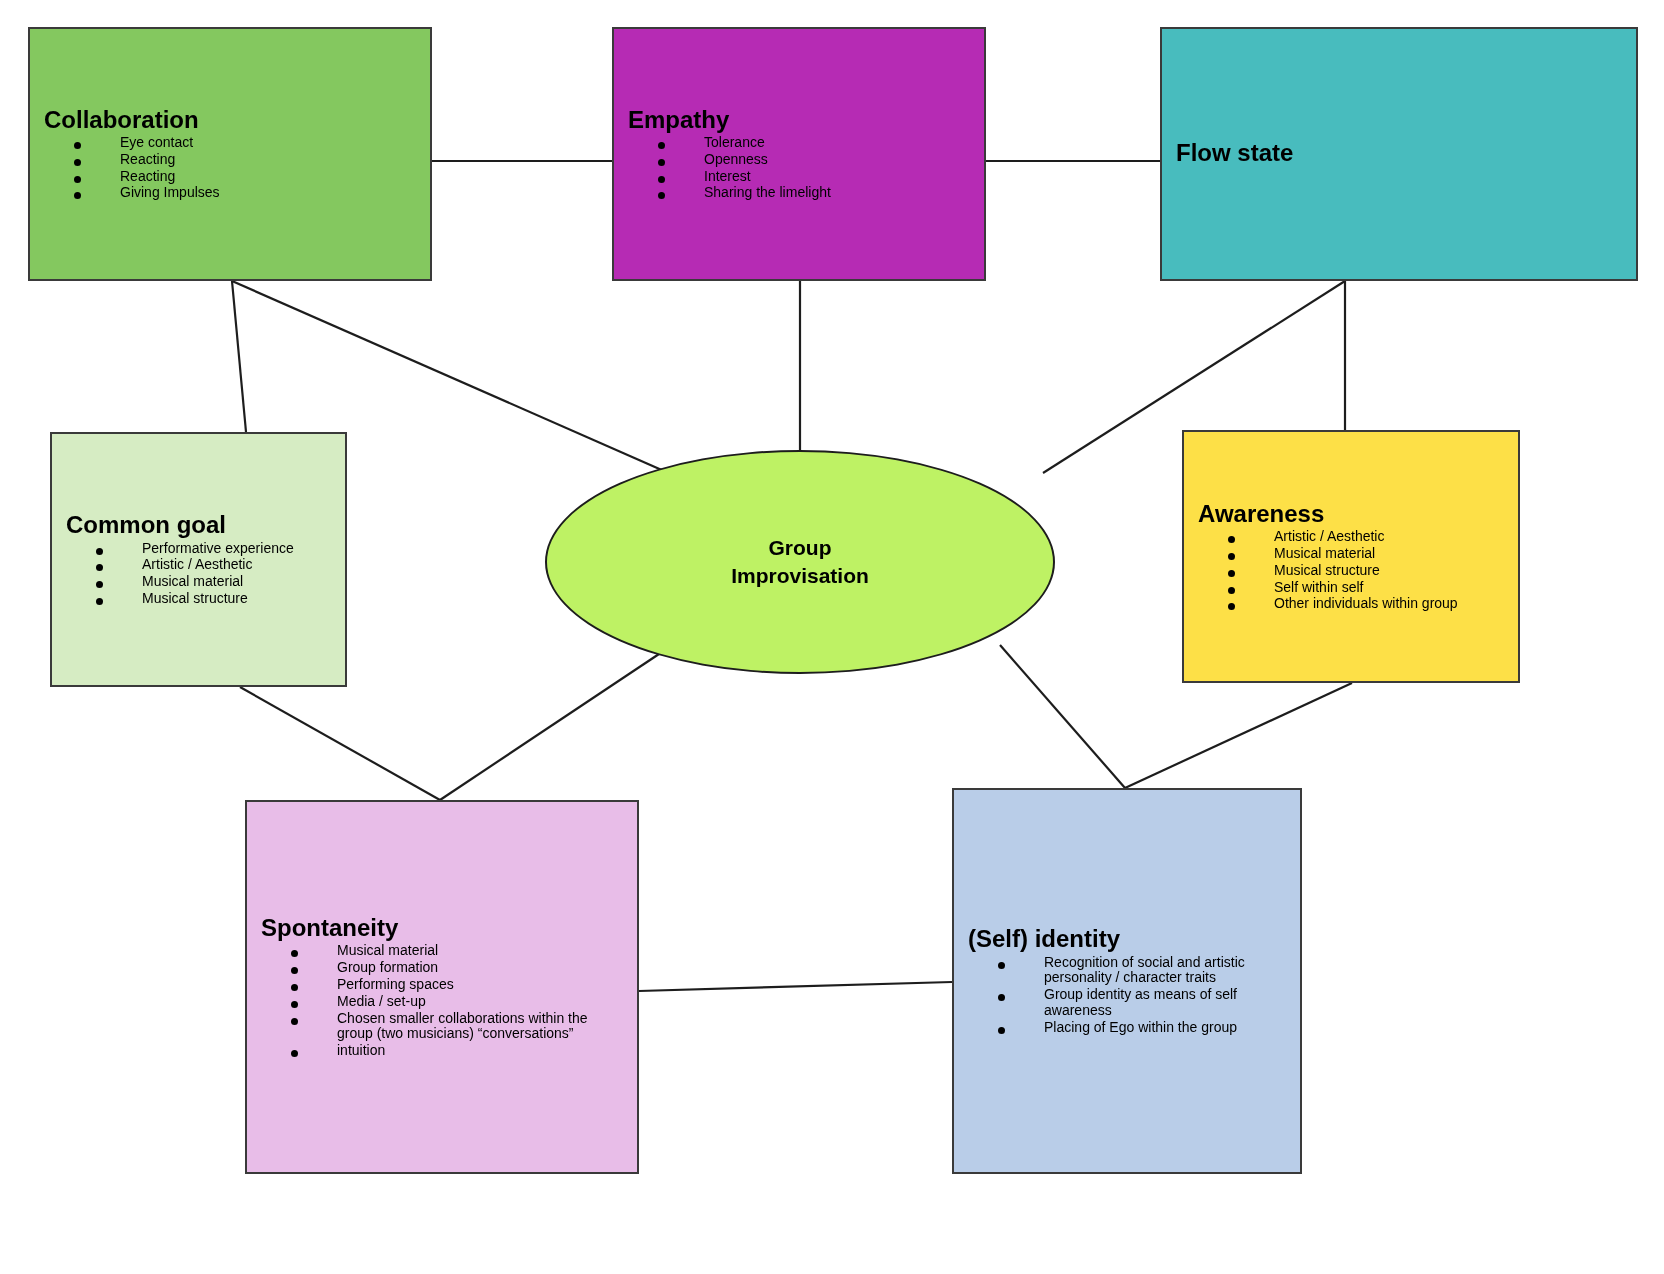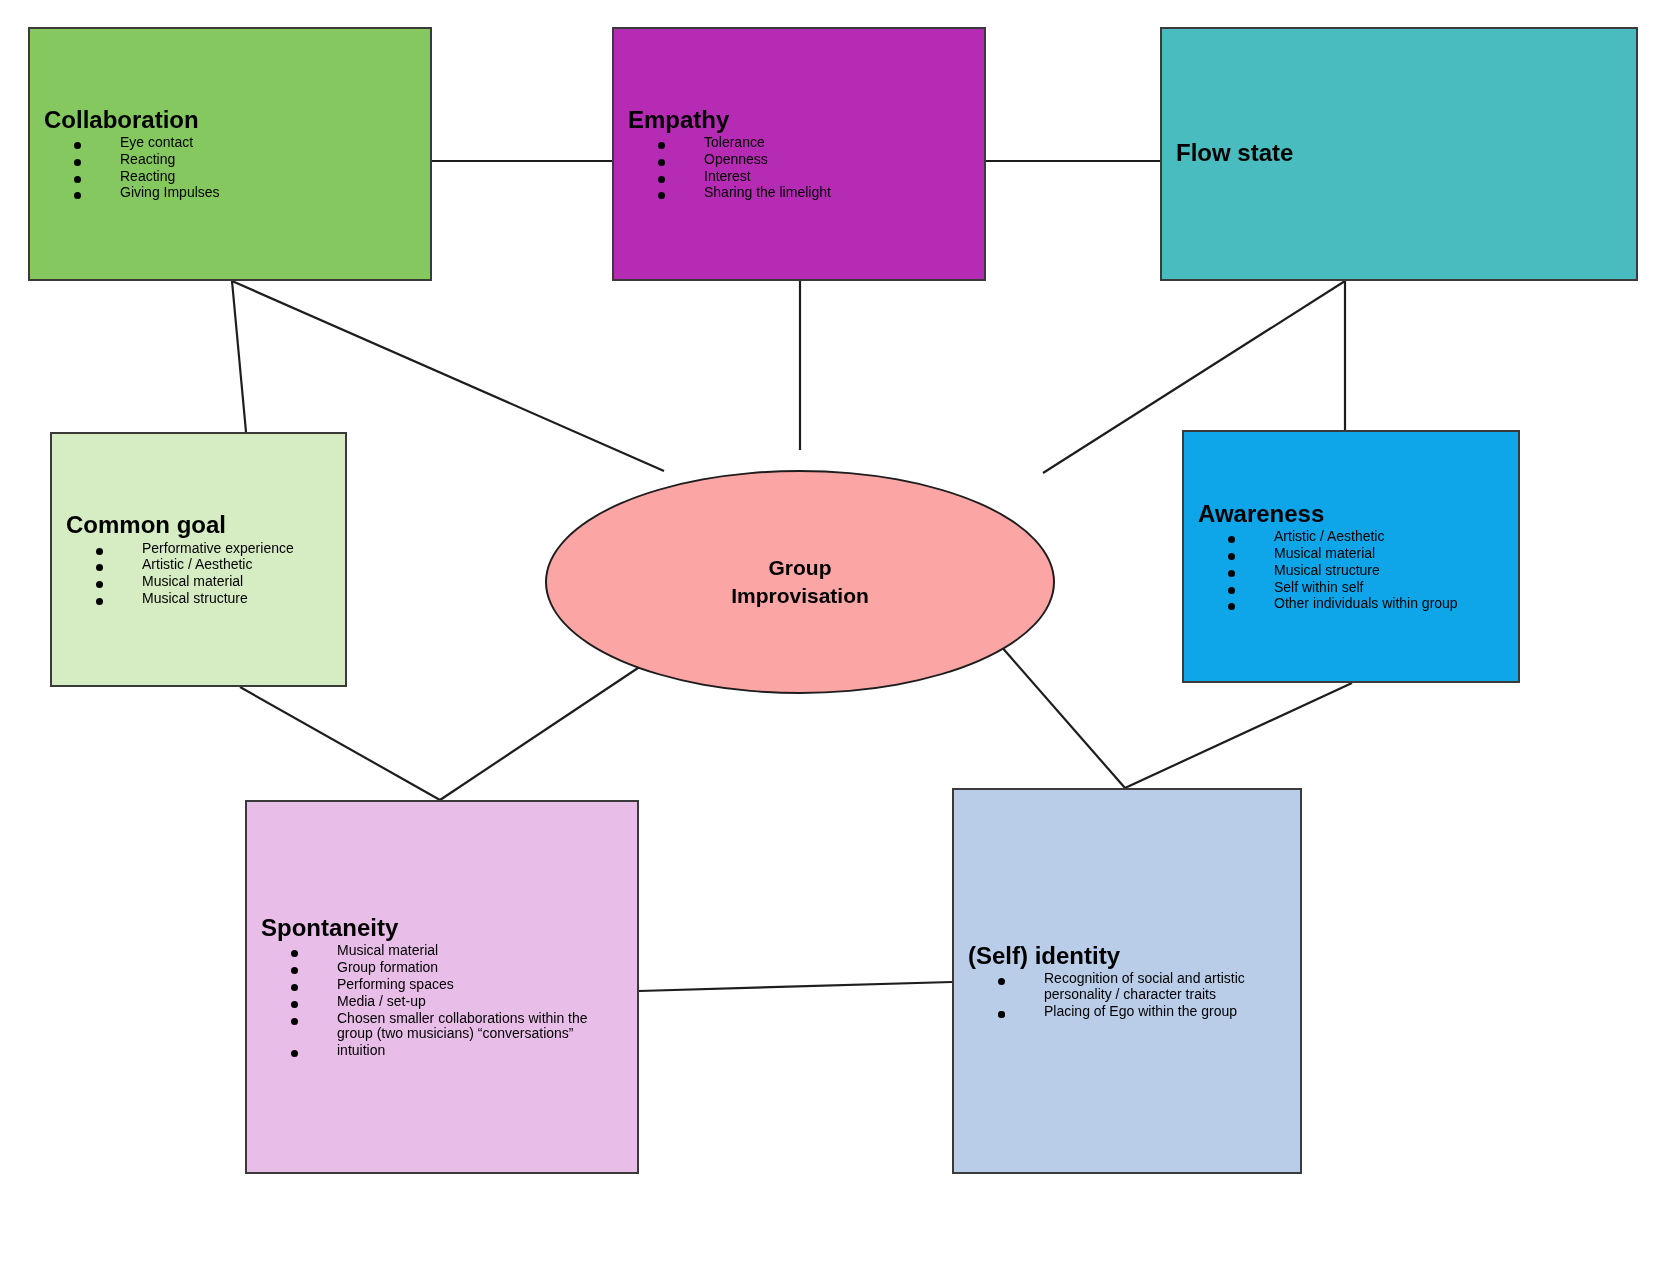--- a/index.html
+++ b/index.html
@@ -153,21 +153,21 @@
       <div class="node-title">Common goal</div>
       <ul class="bullets">
         <li><span class="dot"></span><span>Performative experience</span></li>
         <li><span class="dot"></span><span>Artistic / Aesthetic</span></li>
         <li><span class="dot"></span><span>Musical material</span></li>
         <li><span class="dot"></span><span>Musical structure</span></li>
       </ul>
     </div>
   </div>
 
-  <div class="node" style="left:1182px; top:430px; width:338px; height:253px; background:#0ea5e9;">
+  <div class="node" style="left:1182px; top:430px; width:338px; height:253px; background:#fde047;">
     <div class="node-inner">
       <div class="node-title">Awareness</div>
       <ul class="bullets">
         <li><span class="dot"></span><span>Artistic / Aesthetic</span></li>
         <li><span class="dot"></span><span>Musical material</span></li>
         <li><span class="dot"></span><span>Musical structure</span></li>
         <li><span class="dot"></span><span>Self within self</span></li>
         <li><span class="dot"></span><span>Other individuals within group</span></li>
       </ul>
     </div>
@@ -185,24 +185,24 @@
         <li><span class="dot"></span><span>intuition</span></li>
       </ul>
     </div>
   </div>
 
   <div class="node" style="left:952px; top:788px; width:350px; height:386px; background:#b9cde8;">
     <div class="node-inner">
       <div class="node-title">(Self) identity</div>
       <ul class="bullets">
         <li><span class="dot"></span><span>Recognition of social and artistic personality / character traits</span></li>
-        <li><span class="dot"></span></li>
+        <li><span class="dot"></span><span>Group identity as means of self awareness</span></li>
         <li><span class="dot"></span><span>Placing of Ego within the group</span></li>
       </ul>
     </div>
   </div>
 
-  <div class="ellipse" style="left:545px; top:470px; width:510px; height:224px; background:#fca5a5;">
+  <div class="ellipse" style="left:545px; top:450px; width:510px; height:224px; background:#bef264;">
     <div class="ellipse-label">Group
 Improvisation</div>
   </div>
 
 </div>
 
 </body></html>

